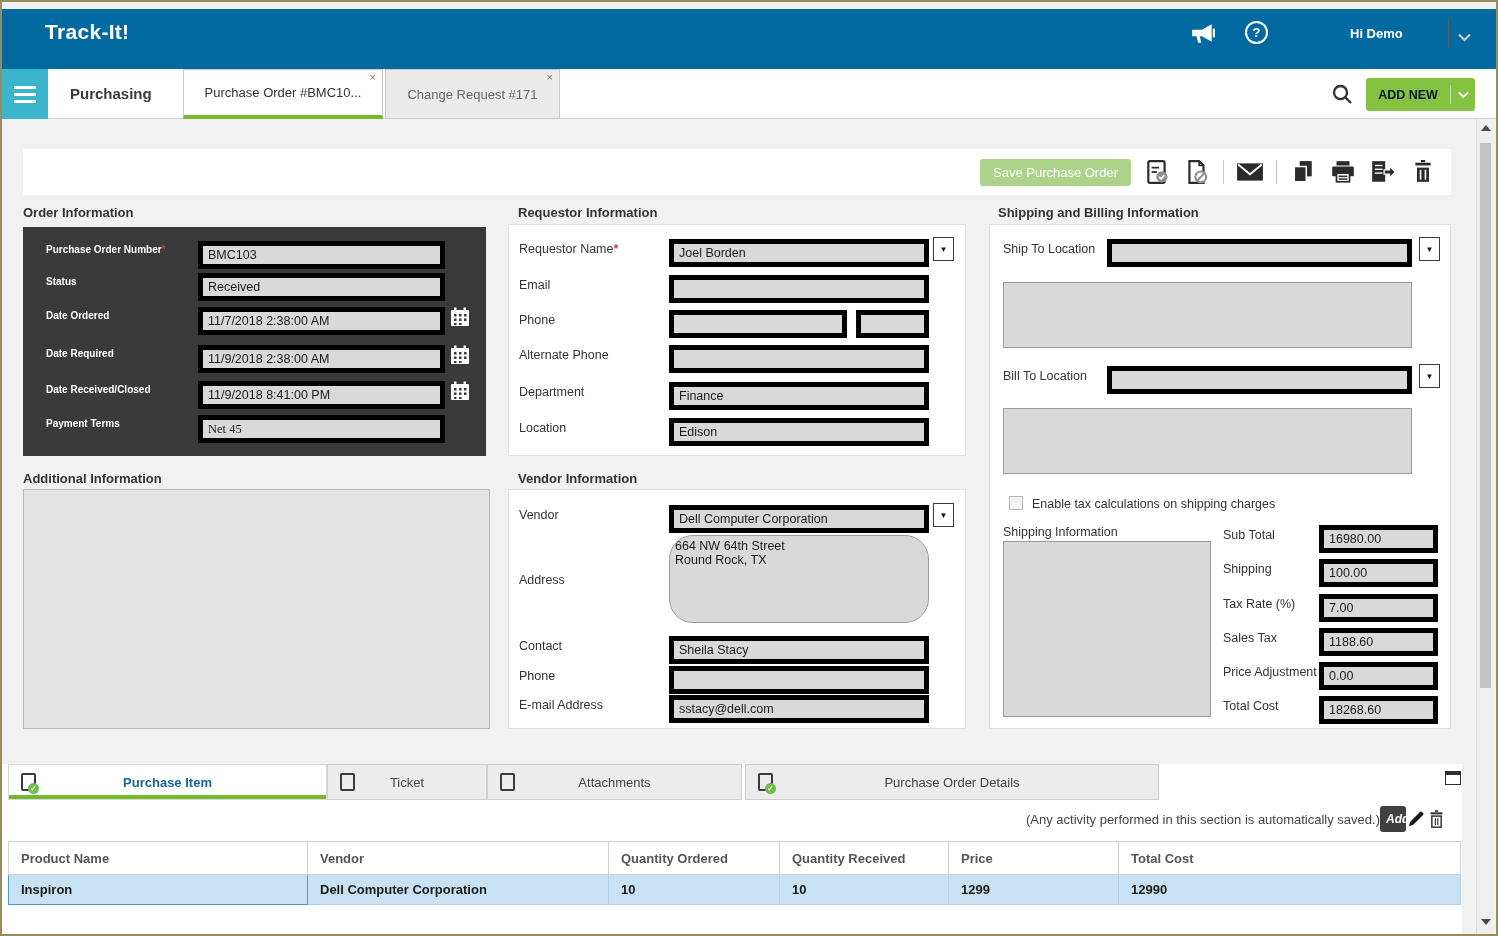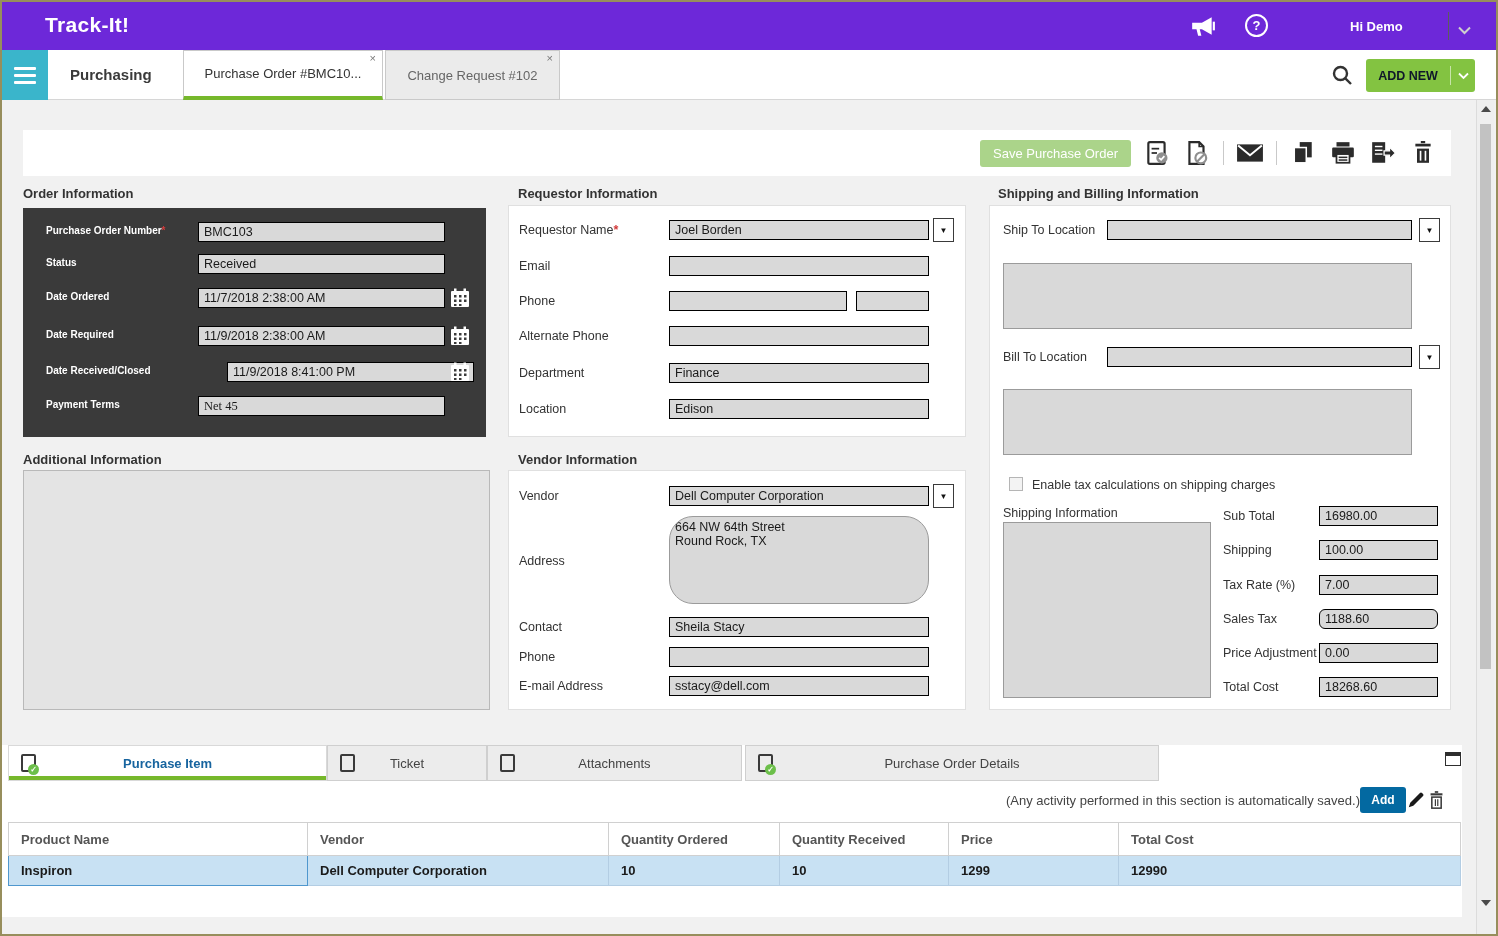--- a/index.html
+++ b/index.html
@@ -1,19 +1,19 @@
 <!DOCTYPE html>
 <html><head>
 <meta charset="utf-8">
 <style>
   html,body{margin:0;padding:0;background:#fff;}
   .screen{position:relative;width:1498px;height:936px;box-sizing:border-box;border:2px solid #978e5c;
           background:#f1f1f1;font-family:"Liberation Sans",sans-serif;overflow:hidden;}
   
-  .topbar{position:relative;height:48px;background:#6d28d9;}
+  .topbar{position:relative;height:60px;background:#0369a1;margin-top:7px;}
   .brand{position:absolute;left:43px;top:11px;color:#fff;font-size:21px;font-weight:bold;letter-spacing:.3px;}
   .announce{position:absolute;left:1188px;top:12px;width:26px;height:24px;cursor:pointer;}
   .helpicon{position:absolute;left:1243px;top:12px;width:23px;height:23px;border:2px solid #fff;border-radius:50%;
             box-sizing:border-box;color:#fff;font-size:13px;font-weight:bold;display:flex;align-items:center;justify-content:center;cursor:pointer;}
   .greeting{position:absolute;left:1348px;top:17px;color:#fff;font-size:13px;font-weight:bold;}
   .topdivider{position:absolute;left:1446px;top:10px;width:1px;height:28px;background:#5c5c5c;}
   .topchevron{position:absolute;left:1456px;top:19px;cursor:pointer;}
   
   .tabbar{position:relative;height:50px;background:#fff;border-bottom:1px solid #d6d6d6;box-sizing:border-box;}
   .hamburger{position:absolute;left:0;top:0;width:46px;height:50px;background:#3ab5cb;display:flex;flex-direction:column;
@@ -37,21 +37,21 @@
           justify-content:flex-end;gap:12px;padding-right:14px;box-sizing:border-box;}
   .savebtn{background:#abd48a;color:#fff;font-size:13px;border:none;border-radius:3px;padding:6px 13px;font-family:inherit;cursor:pointer;}
   .icbtn{width:28px;height:28px;display:flex;align-items:center;justify-content:center;cursor:pointer;}
   .vsep{width:1px;height:24px;background:#c9c9c9;}
   .sech{position:absolute;font-size:13px;font-weight:bold;color:#333;}
   .req{color:#d23b3b;font-weight:bold;}
   
   .panel{position:absolute;background:#fff;border:1px solid #e0e0e0;box-sizing:border-box;}
   .darkpanel{position:absolute;left:21px;top:108px;width:463px;height:229px;background:#3a3a3a;}
   .dp-label{position:absolute;left:15px;color:#fff;font-size:10px;font-weight:bold;padding-left:8px;}
-  .input{position:absolute;height:20px;background:#d9d9d9;border:1px solid #000000;font-size:12.5px;padding:0 5px;
+  .input{position:absolute;height:28px;background:#d9d9d9;border:5px solid #000000;font-size:12.5px;padding:0 5px;
          box-sizing:border-box;color:#1a1a1a;font-family:inherit;}
   .tarea{position:absolute;background:#d9d9d9;border:1px solid #9b9b9b;font-size:12.5px;padding:3px 5px;
          box-sizing:border-box;color:#1a1a1a;font-family:inherit;resize:none;}
   .f-label{position:absolute;font-size:12.5px;color:#333;}
   .ddbtn{position:absolute;width:21px;height:24px;background:#fff;border:1px solid #3a3a3a;box-sizing:border-box;
          display:flex;align-items:center;justify-content:center;font-size:8px;color:#111;cursor:pointer;}
   .calbtn{position:absolute;left:427px;width:20px;height:20px;cursor:pointer;}
   .addl-box{position:absolute;left:21px;top:370px;width:467px;height:240px;background:#e4e4e4;border:1px solid #b9b9b9;
             box-sizing:border-box;resize:none;font-family:inherit;}
   .cb{position:absolute;width:14px;height:14px;background:#f3f3f3;border:1px solid #b5b5b5;box-sizing:border-box;cursor:pointer;}
@@ -62,22 +62,22 @@
   .dtab.active{background:#fff;border-color:#d9d9d9;color:#17649f;font-weight:bold;}
   .greenbar{position:absolute;left:0;right:0;bottom:0;height:4px;background:#76b82b;}
   .dtabicon{position:absolute;left:12px;top:8px;width:15px;height:18px;border:2px solid #3a3a3a;border-radius:2px;box-sizing:border-box;}
   .badge{position:absolute;right:-5px;bottom:-5px;width:11px;height:11px;background:#6cbf4a;border-radius:50%;
          color:#fff;font-size:8px;line-height:11px;text-align:center;font-weight:bold;}
   .maxicon{position:absolute;left:1443px;top:652px;width:16px;height:14px;border:1px solid #2e2e2e;border-top:4px solid #2e2e2e;
            box-sizing:border-box;cursor:pointer;}
   .autosaverow{position:absolute;left:0;top:683px;width:1452px;height:34px;display:flex;align-items:center;
                justify-content:flex-end;padding-right:8px;box-sizing:border-box;background:#fff;}
   .autonote{font-size:13px;color:#444;}
-  .addbtn{width:46px;height:26px;background:#0369a1;border:none;border-radius:3px;color:#fff;font-weight:bold;
-          font-size:12px;font-family:inherit;cursor:pointer;}
+  .addbtn{width:26px;height:26px;background:#404040;border:none;border-radius:3px;color:#fff;font-weight:bold;
+          font-size:12px;font-family:inherit;cursor:pointer;font-style:italic;}
   .rowicon{width:20px;height:20px;display:flex;align-items:center;justify-content:center;cursor:pointer;}
   
   table.items{position:absolute;left:6px;top:722px;width:1452px;border-collapse:collapse;table-layout:fixed;background:#fff;}
   table.items th{height:32px;font-size:13px;color:#555;font-weight:600;text-align:left;padding:0 0 0 12px;
                  border:1px solid #d0d0d0;background:#fff;}
   table.items td{height:29px;font-size:13px;color:#333;padding:0 0 0 12px;border-right:1px solid #e0e0e0;
                  border-bottom:1px solid #e4e4e4;border-left:1px solid #e0e0e0;cursor:pointer;}
   tr.selrow td{background:#c8e1f3;font-weight:bold;color:#1a1a1a;border-right-color:#b3cde3;border-bottom-color:#b3cde3;}
   tr.selrow td.selcell{border:1px solid #4f97ce;}
   
@@ -119,21 +119,21 @@
         <span></span>
         <span></span>
       </div>
     <div class="module">Purchasing</div>
 
     <div class="tab active">
       <span>Purchase Order #BMC10...</span>
       <span class="tabclose">×</span>
     </div>
     <div class="tab inactive">
-      <span>Change Request #102</span>
+      <span>Change Request #171</span>
       <span class="tabclose">×</span>
     </div>
 
     <div class="searchbtn">
       <svg width="24" height="24" viewBox="0 0 24 24">
           <circle cx="10.5" cy="10.5" r="6.5" stroke="#333" stroke-width="2.4" fill="none"></circle>
           <line x1="15.3" y1="15.3" x2="21" y2="21" stroke="#333" stroke-width="2.4"></line>
         </svg>
     </div>
     <div class="addnew">
@@ -249,21 +249,21 @@
               <rect x="14" y="7" width="2.5" height="2.5"></rect>
               <rect x="4" y="11.5" width="2.5" height="2.5"></rect>
               <rect x="9" y="11.5" width="2.5" height="2.5"></rect>
               <rect x="14" y="11.5" width="2.5" height="2.5"></rect>
               <rect x="4" y="16" width="2.5" height="2"></rect>
               <rect x="9" y="16" width="2.5" height="2"></rect>
             </g>
           </svg>
       </span>
       <div class="dp-label" style="top:157px">Date Received/Closed</div>
-      <input class="input" style="left: 175px; top: 154px; width: 247px; margin-left: 29px;" value="11/9/2018 8:41:00 PM">
+      <input class="input" style="left: 175px; top: 154px; width: 247px;" value="11/9/2018 8:41:00 PM">
       <span class="calbtn" style="top:154px">
         <svg width="20" height="20" viewBox="0 0 20 20">
             <rect x="4" y="0.5" width="2.5" height="4" fill="#fff"></rect>
             <rect x="13.5" y="0.5" width="2.5" height="4" fill="#fff"></rect>
             <rect x="1" y="3" width="18" height="16" rx="1" fill="#fff"></rect>
             <g fill="#3a3a3a">
               <rect x="4" y="7" width="2.5" height="2.5"></rect>
               <rect x="9" y="7" width="2.5" height="2.5"></rect>
               <rect x="14" y="7" width="2.5" height="2.5"></rect>
               <rect x="4" y="11.5" width="2.5" height="2.5"></rect>
@@ -337,21 +337,21 @@
       <div class="f-label" style="left:42px;top:272px">Enable tax calculations on shipping charges</div>
       <div class="f-label" style="left:13px;top:300px">Shipping Information</div>
       <textarea class="tarea" style="left: 13px; top: 316px; width: 208px; height: 176px;"></textarea>
       <div class="f-label" style="left:233px;top:303px">Sub Total</div>
       <input class="input" style="left: 329px; top: 300px; width: 119px;" value="16980.00">
       <div class="f-label" style="left:233px;top:337px">Shipping</div>
       <input class="input" style="left: 329px; top: 334px; width: 119px;" value="100.00">
       <div class="f-label" style="left:233px;top:372px">Tax Rate (%)</div>
       <input class="input" style="left: 329px; top: 369px; width: 119px;" value="7.00">
       <div class="f-label" style="left:233px;top:406px">Sales Tax</div>
-      <input class="input" style="left: 329px; top: 403px; width: 119px; border-radius: 6px;" value="1188.60">
+      <input class="input" style="left: 329px; top: 403px; width: 119px;" value="1188.60">
       <div class="f-label" style="left:233px;top:440px">Price Adjustment</div>
       <input class="input" style="left: 329px; top: 437px; width: 119px;" value="0.00">
       <div class="f-label" style="left:233px;top:474px">Total Cost</div>
       <input class="input" style="left: 329px; top: 471px; width: 119px;" value="18268.60">
     </div>
 
     <div class="bottomwhite"></div>
 
     <div class="dtab active" style="left:6px;width:319px">
       <span class="dtabicon">

